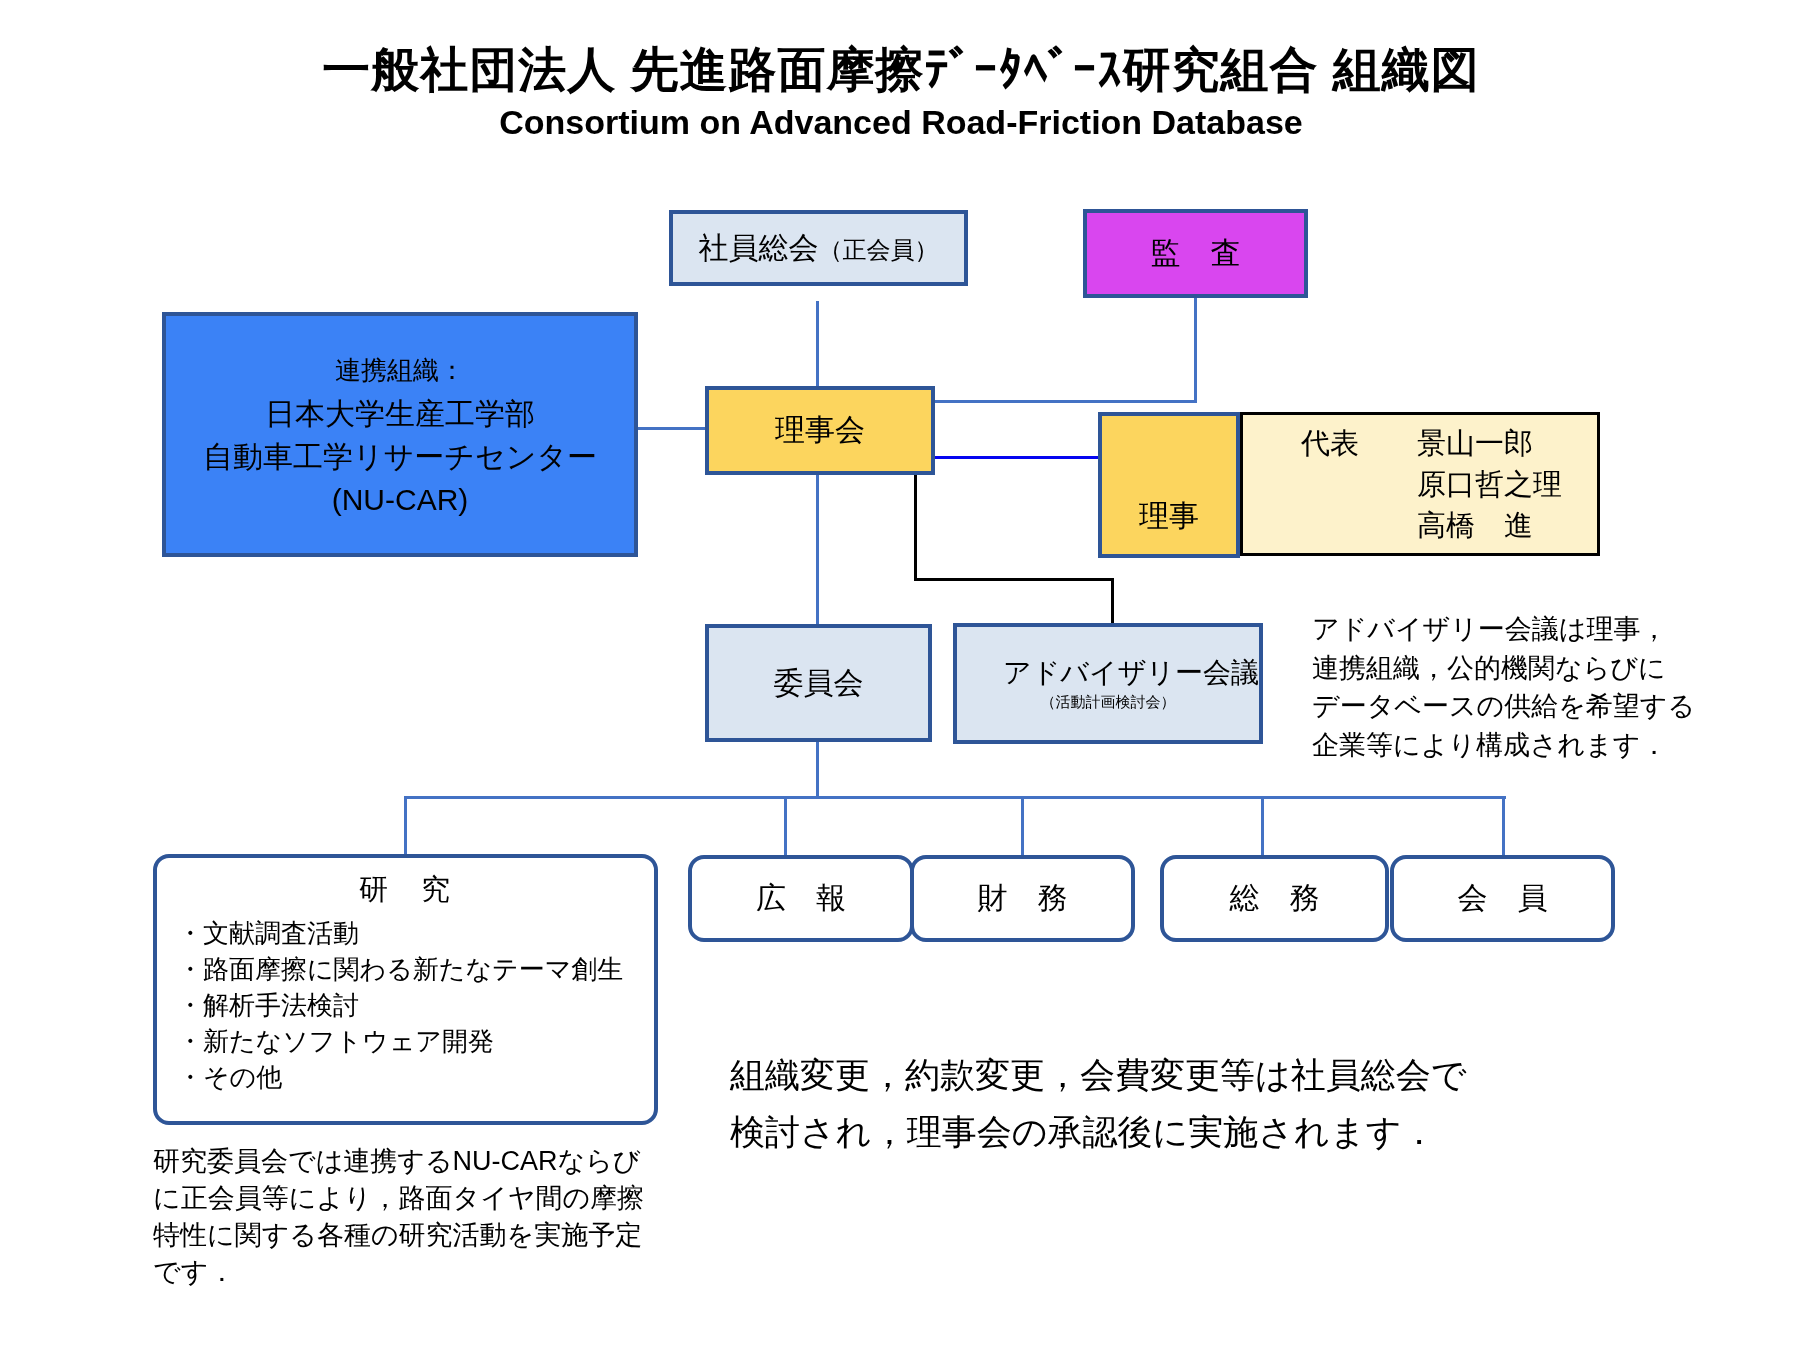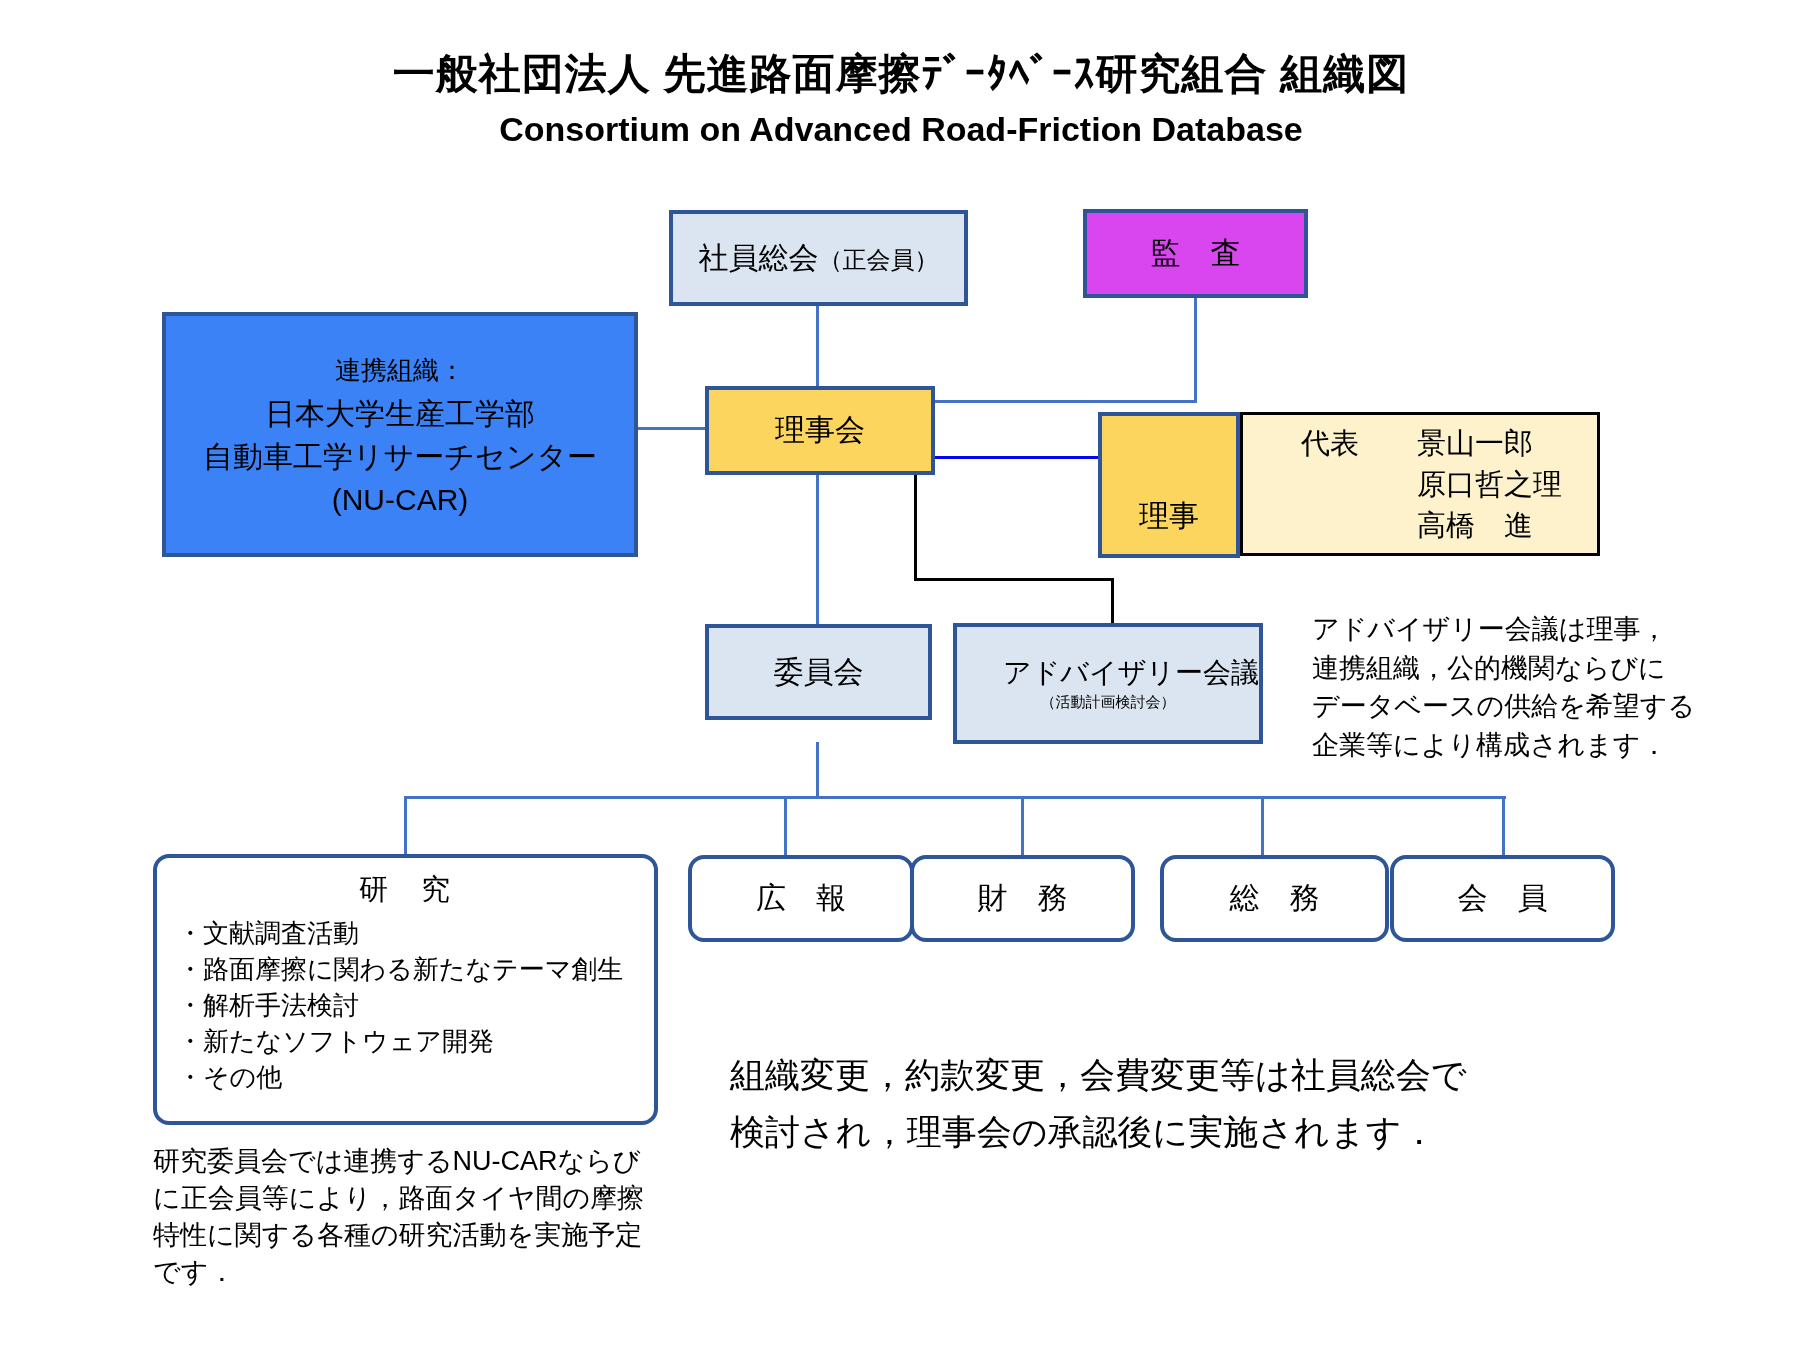--- a/index.html
+++ b/index.html
@@ -1,46 +1,46 @@
 <!DOCTYPE html>
 <html><head>
 <meta charset="utf-8">
 <style>
   html,body{margin:0;padding:0;background:#ffffff;}
   body{font-family:"Liberation Sans","DejaVu Sans",sans-serif;color:#000;}
   .canvas{position:relative;width:1802px;height:1352px;background:#fff;overflow:hidden;}
 
   
   .hdr{position:absolute;left:0;top:38px;width:100%;text-align:center;}
-  .title-jp{font-size:42px;font-weight:bold;letter-spacing:1px;line-height:1.15;margin:12px;}
+  .title-jp{font-size:48px;font-weight:bold;letter-spacing:1px;line-height:1.15;margin:4px;}
   .title-en{font-size:34px;font-weight:600;letter-spacing:0px;margin:6px 0 0 0;}
 
   
   .node{position:absolute;box-sizing:border-box;display:flex;flex-direction:column;
         align-items:center;justify-content:center;text-align:center;
         border:4px solid #2e5597;font-size:30px;line-height:1.35;}
   .fill-blue{background:#dbe5f1;}
   .fill-green-light{background:#d946ef;}
   .fill-green{background:#3b82f6;}
   .fill-orange{background:#fcd55e;}
   .fill-cream{background:#fdf2cb;}
   .fill-white{background:#ffffff;border-radius:16px;}
 
-  .n-soukai{left:669px;top:210px;width:299px;height:96px;}
+  .n-soukai{left:669px;top:210px;width:299px;height:76px;}
   .n-soukai .sub{font-size:24px;}
   .n-kansa{left:1083px;top:209px;width:225px;height:89px;}
   .n-partner{left:162px;top:312px;width:476px;height:245px;line-height:43px;}
   .n-partner .hd{font-size:26px;}
   .n-partner .bd{font-size:30px;white-space:pre-line;}
   .n-board{left:705px;top:386px;width:230px;height:89px;}
   .n-directors{left:1098px;top:412px;width:142px;height:146px;align-items:center;justify-content:flex-end;padding-bottom:18px;}
   .n-names{left:1240px;top:412px;width:360px;height:144px;border:3px solid #000;
            align-items:flex-start;justify-content:center;text-align:left;
            padding-left:58px;white-space:pre-line;line-height:41px;font-size:29px;}
-  .n-committee{left:705px;top:624px;width:227px;height:96px;}
+  .n-committee{left:705px;top:624px;width:227px;height:118px;}
   .n-advisory{left:953px;top:623px;width:310px;height:121px;}
   .n-advisory .lbl{font-size:28px;margin-left:46px;}
   .n-advisory .sub{font-size:15px;}
   .n-research{left:153px;top:854px;width:505px;height:271px;justify-content:flex-start;padding-top:12px;}
   .n-research .hd{font-size:29px;letter-spacing:2px;}
   .n-research .bullets{align-self:flex-start;text-align:left;padding-left:20px;margin-top:6px;}
   .n-research .bullets div{font-size:26px;line-height:36px;}
   .n-pr{left:688px;top:855px;width:226px;height:87px;}
   .n-zaimu{left:910px;top:855px;width:225px;height:87px;}
   .n-somu{left:1148px;top:855px;width:229px;height:87px;margin-left:12px;}

